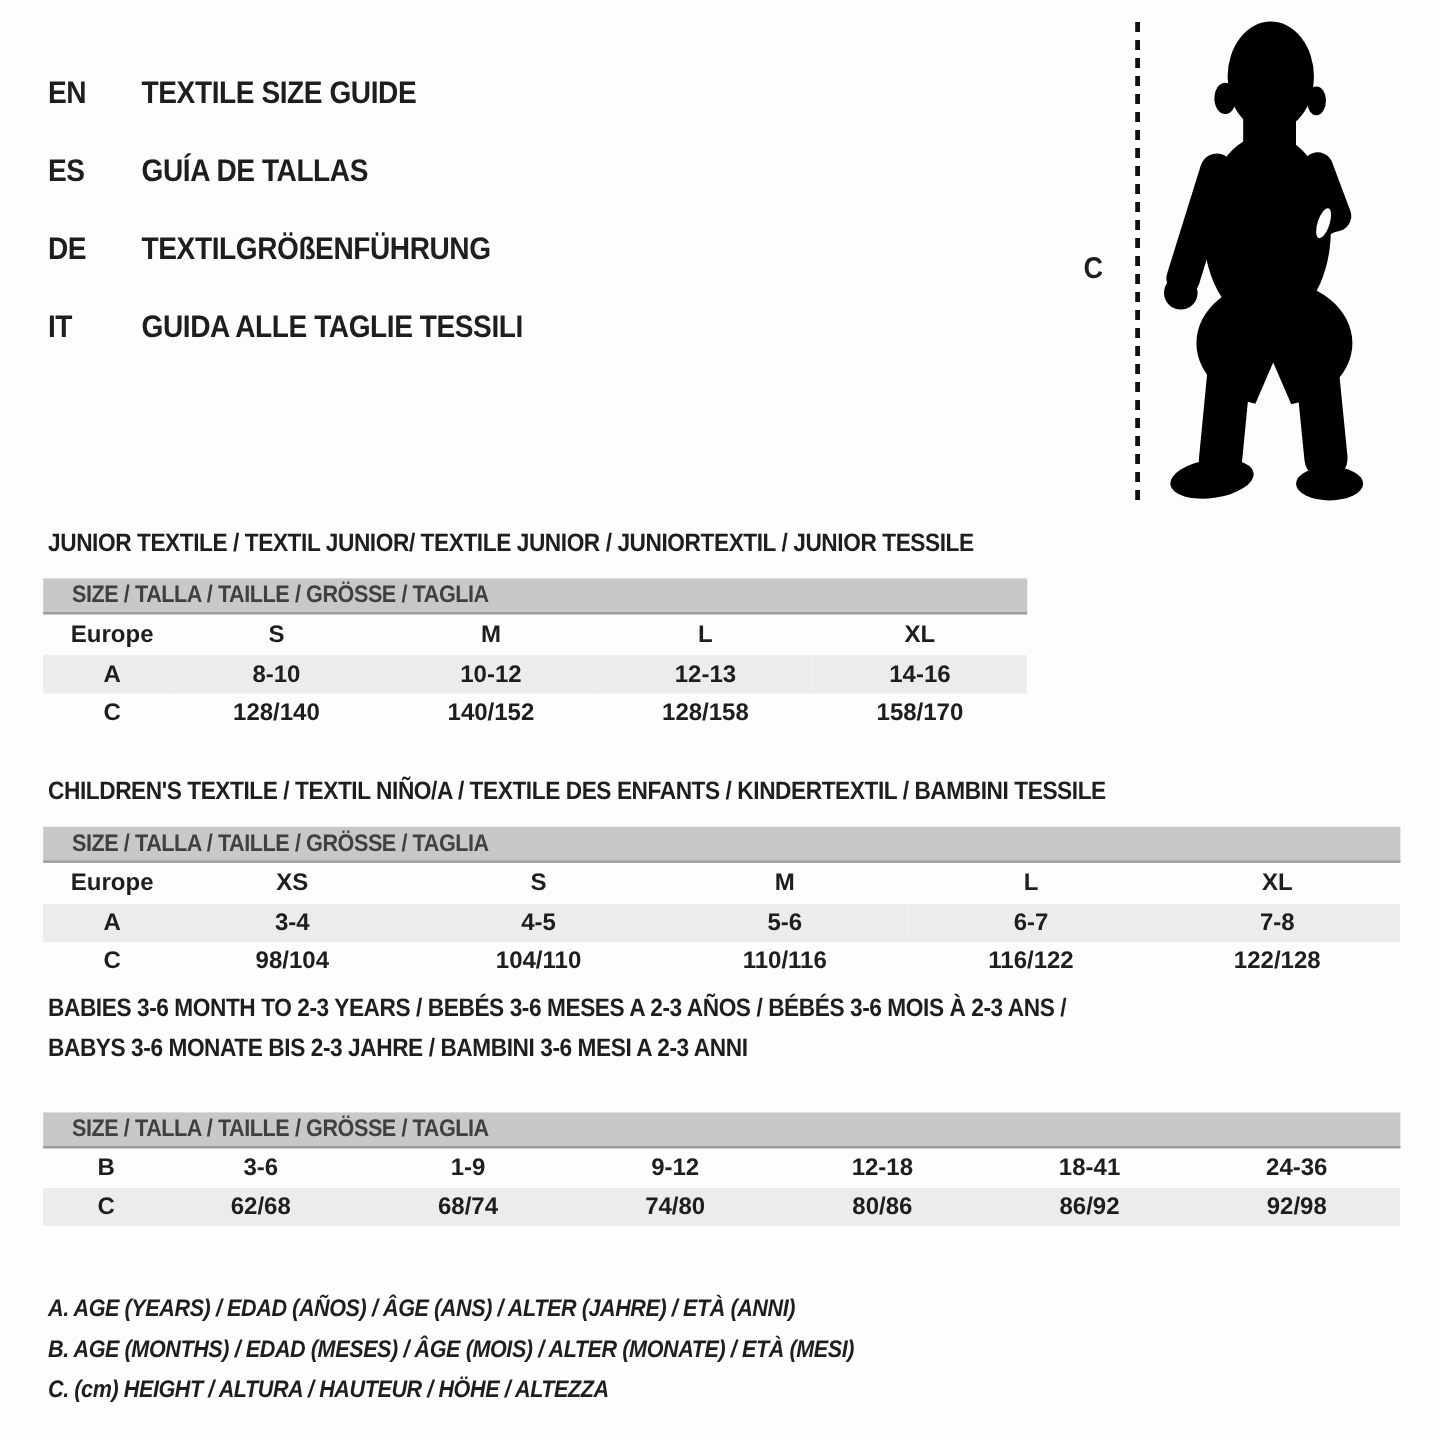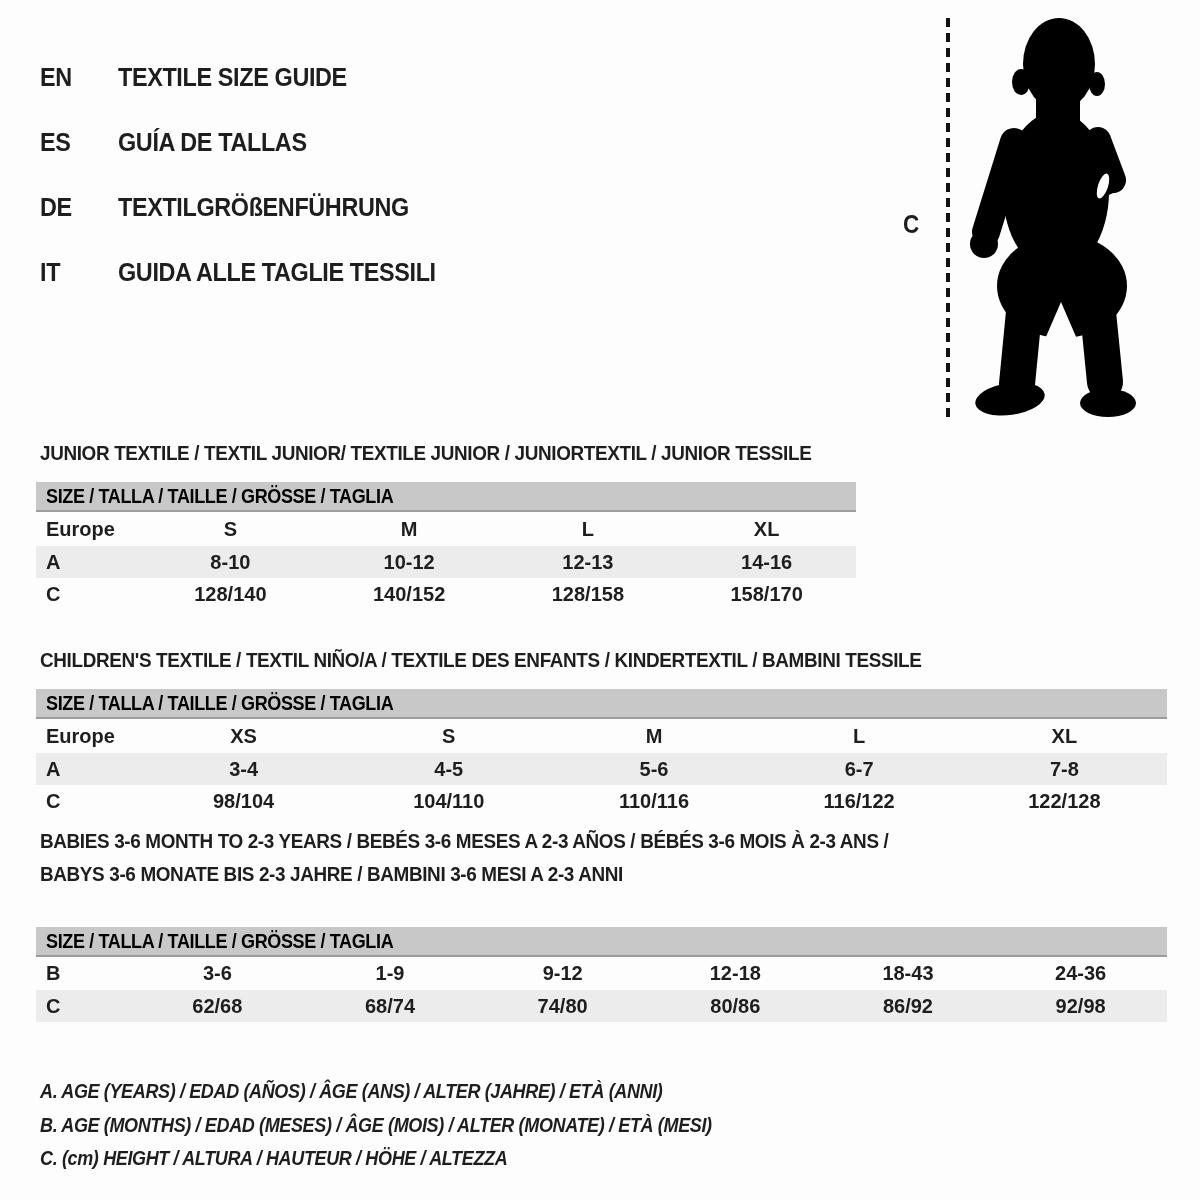--- a/index.html
+++ b/index.html
@@ -26,26 +26,26 @@
   .figure-label{left:903px;top:210px;font-size:25px;}
   .silhouette{left:962px;top:14px;}
 
   
   .section-title{font-size:21px;line-height:33px;}
 
   
   .tbl-wrap{background:transparent;}
   .size-bar{
     height:28px;background:#c8c8c8;border-bottom:2px solid #9d9d9d;
-    display:flex;align-items:center;padding-left:10px;
-    font-size:20px;color:#000000;
+    display:flex;align-items:center;padding-left:24px;
+    font-size:20px;color:#404040;
   }
   table{width:100%;border-collapse:collapse;table-layout:fixed;font-size:20px;font-weight:bold;}
   td{padding:0;text-align:center;overflow:hidden;}
-  td.lbl{text-align:left;padding-left:10px;margin-top:18px;}
+  td.lbl{text-align:center;padding-left:10px;margin-top:18px;}
   tr.head td{height:34px;}
   tr.data td{height:32px;}
   tr.shaded{background:#ececec;}
 
   
   .legend{left:40px;top:1075px;font-size:20px;line-height:33.5px;font-style:italic;}
 </style>
 </head>
 <body>
 
@@ -194,21 +194,21 @@
         <col>
         <col>
       </colgroup>
     <tbody>
         <tr class="data" style="height:33px;">
       <td class="lbl">B</td>
       <td>3-6</td>
       <td>1-9</td>
       <td>9-12</td>
       <td>12-18</td>
-      <td>18-43</td>
+      <td>18-41</td>
       <td>24-36</td>
     </tr>
     <tr class="data shaded">
       <td class="lbl">C</td>
       <td>62/68</td>
       <td>68/74</td>
       <td>74/80</td>
       <td>80/86</td>
       <td>86/92</td>
       <td>92/98</td>

